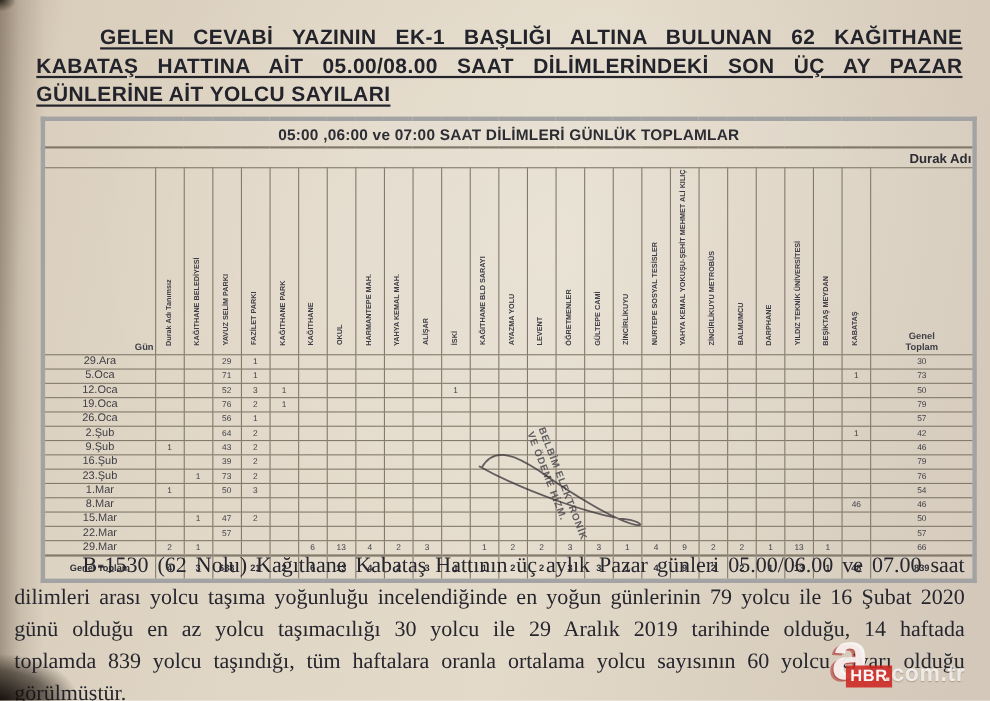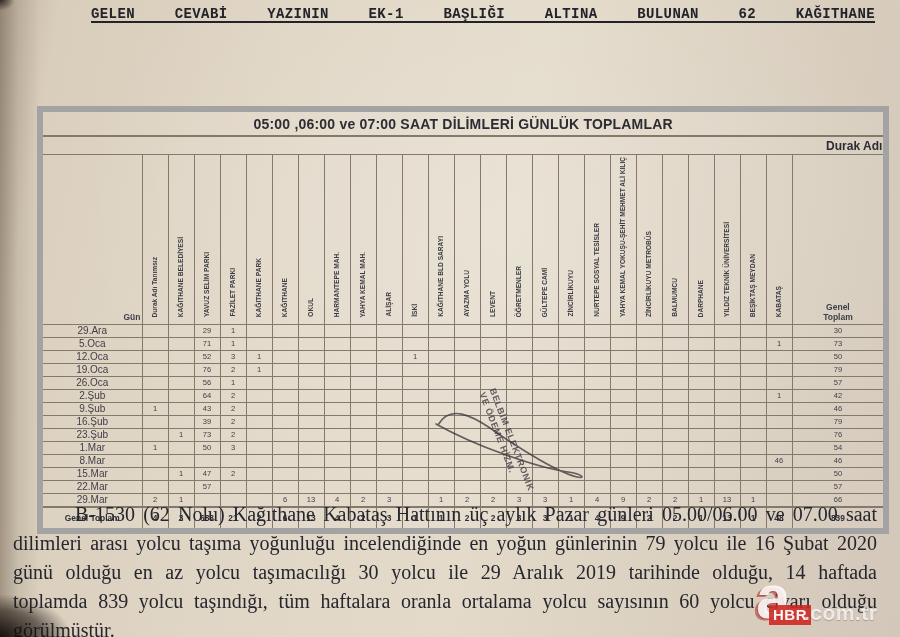--- a/index.html
+++ b/index.html
@@ -12,32 +12,32 @@
   }
   
   .edge-shadow{position:absolute;left:0;top:0;bottom:0;width:40px;
     background:linear-gradient(to right,rgba(70,55,40,0.38),rgba(70,55,40,0.12) 45%,rgba(0,0,0,0));pointer-events:none;}
   .corner-dark{position:absolute;left:0;bottom:0;width:70px;height:42px;
     background:radial-gradient(ellipse at 0% 100%,rgba(15,10,8,0.95) 0%,rgba(25,18,12,0.55) 45%,rgba(0,0,0,0) 72%);}
   .top-speck{position:absolute;left:0;top:0;width:14px;height:10px;
     background:radial-gradient(ellipse at 0% 0%,rgba(20,15,10,0.8),rgba(0,0,0,0) 75%);}
 
   
-  .doc-title{position:absolute;left:33px;top:1px;width:842px;
-    font-family:Liberation Mono, monospace;font-weight:bold;font-size:14px;line-height:26px;
+  .doc-title{position:absolute;left:33px;top:22px;width:842px;
+    font-family:Liberation Sans, sans-serif;font-weight:bold;font-size:19px;line-height:26px;
     color:#23232b;letter-spacing:0.4px;}
   .doc-title .t-line{text-decoration:underline;text-decoration-thickness:1.6px;text-underline-offset:3px;}
   .t-just{text-align:justify;text-align-last:justify;}
   .t-ind{padding-left:58px;}
 
   
   .tbl-wrap{position:absolute;left:37px;top:106px;}
   table{border-collapse:collapse;table-layout:fixed;width:851px;background:rgba(255,255,255,0.07);}
   td{border:1px solid #837a6c;color:#3e3e46;overflow:hidden;}
-  table{border:6px solid #a3a3a3;}
+  table{border:4px solid #a3a3a3;}
   td.h1{font-size:14px;font-weight:bold;text-align:center;height:21px;color:#2c2c33;letter-spacing:0.2px;border-bottom-width:2px;}
   td.h2{font-size:12px;font-weight:bold;text-align:right;height:15px;color:#2c2c33;}
   td.vert{height:166px;vertical-align:bottom;text-align:center;padding:0 0 3px 0;}
   td.vert .v{writing-mode:vertical-rl;transform:rotate(180deg);display:inline-block;
     font-size:6.6px;font-weight:bold;white-space:nowrap;max-height:158px;line-height:1;color:#3c3c44;}
   td.gun{vertical-align:bottom;text-align:right;font-size:8.5px;font-weight:bold;padding-bottom:2px;}
   td.gt-head{vertical-align:bottom;text-align:center;font-size:8.5px;font-weight:bold;padding-bottom:1px;}
   td.gt-head .wrapnarrow{display:inline-block;width:36px;line-height:1.25;}
   tr.data td{height:10px;font-size:7.6px;text-align:center;line-height:1;}
   tr.data td.datec{font-size:10px;}
@@ -64,20 +64,22 @@
     text-shadow:0 1px 1px rgba(90,70,50,0.35);letter-spacing:0.5px;text-align:center;}
 </style>
 </head>
 <body>
 
 <div class="edge-shadow"></div>
 <div class="top-speck"></div>
 
 <div class="doc-title">
   <div class="t-line t-just t-ind">GELEN CEVABİ YAZININ EK-1 BAŞLIĞI ALTINA BULUNAN 62 KAĞITHANE</div>
+  <div class="t-line t-just">KABATAŞ HATTINA AİT 05.00/08.00 SAAT DİLİMLERİNDEKİ SON ÜÇ AY PAZAR</div>
+  <div style="width:360px"><span class="t-line">GÜNLERİNE AİT YOLCU SAYILARI</span></div>
 </div>
 
 <div class="tbl-wrap">
   <table>
     <colgroup id="cols">
         <col style="width: 102px;">
         <col style="width: 26px;">
         <col style="width: 26px;">
         <col style="width: 26px;">
         <col style="width: 26px;">

